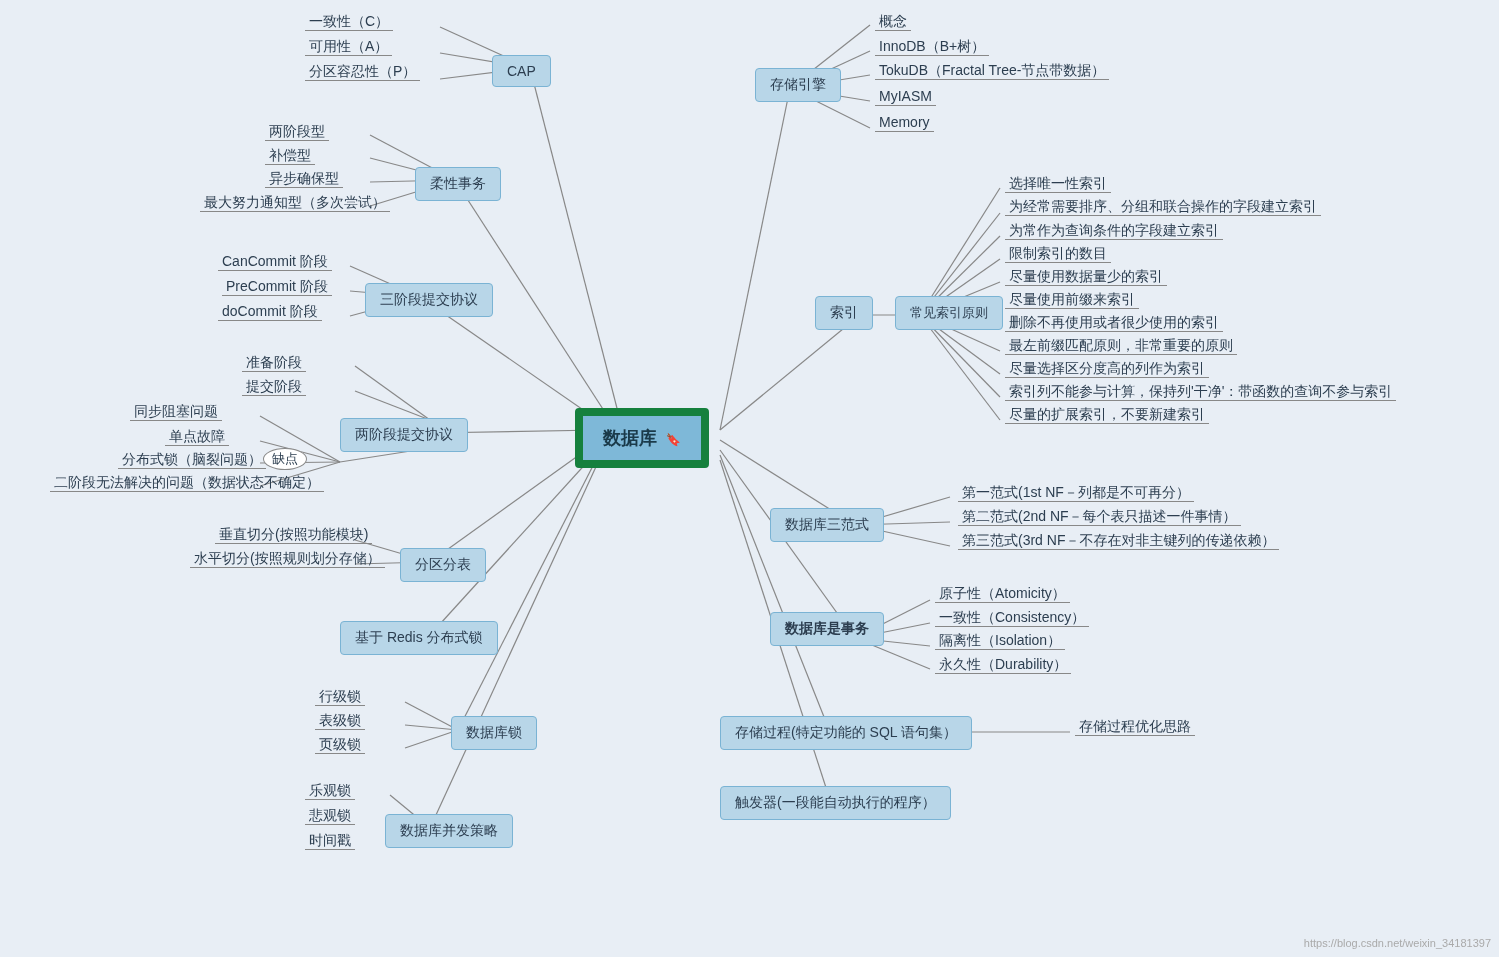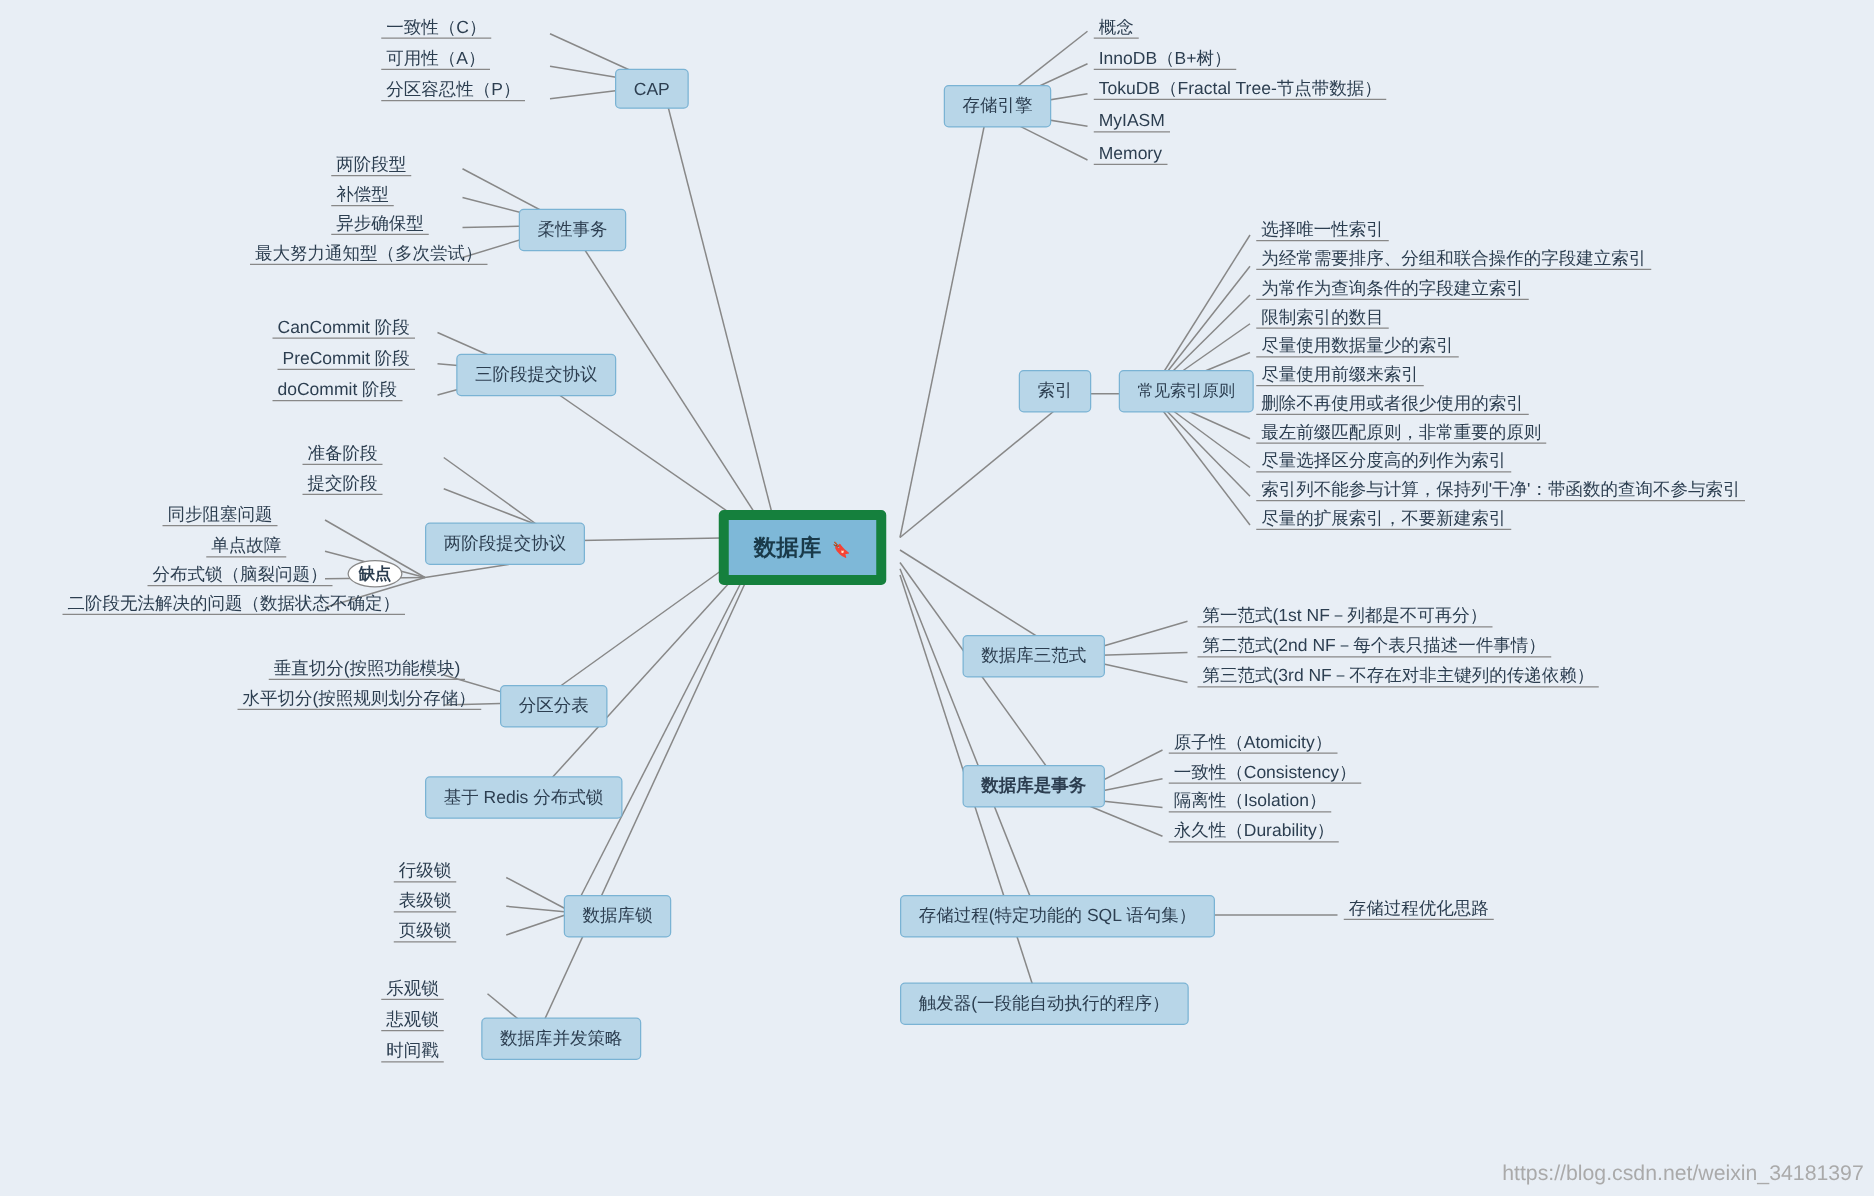--- a/index.html
+++ b/index.html
@@ -57,21 +57,21 @@
     }
     svg line, svg path {
       stroke: #888;
       stroke-width: 1.2;
       fill: none;
     }
     .watermark {
       position: absolute;
       bottom: 8px;
       right: 8px;
-      font-size: 17px;
+      font-size: 11px;
       color: #aaa;
     }
   </style>
 </head>
 <body>
 
 <svg class="connections">
 
   <line x1="720" y1="430" x2="790" y2="88"></line>
   <line x1="790" y1="88" x2="870" y2="25"></line>
@@ -232,21 +232,21 @@
 <div class="node" style="left:218px; top:253px;"><span class="leaf-text underline-leaf">CanCommit 阶段</span></div>
 <div class="node" style="left:222px; top:278px;"><span class="leaf-text underline-leaf">PreCommit 阶段</span></div>
 <div class="node" style="left:218px; top:303px;"><span class="leaf-text underline-leaf">doCommit 阶段</span></div>
 
 <div class="node" style="left:340px; top:418px;">
   <div class="node-box medium">两阶段提交协议</div>
 </div>
 <div class="node" style="left:242px; top:354px;"><span class="leaf-text underline-leaf">准备阶段</span></div>
 <div class="node" style="left:242px; top:378px;"><span class="leaf-text underline-leaf">提交阶段</span></div>
 
-<div class="node" style="left:278px; top:448px;font-weight:bold;">
+<div class="node" style="left:263px; top:448px;">
   <div style="font-size:13px; color:#2c3e50; border:1px solid #888; border-radius:50%; width:44px; height:22px; display:flex; align-items:center; justify-content:center; background:white;">缺点</div>
 </div>
 <div class="node" style="left:130px; top:403px;"><span class="leaf-text underline-leaf">同步阻塞问题</span></div>
 <div class="node" style="left:165px; top:428px;"><span class="leaf-text underline-leaf">单点故障</span></div>
 <div class="node" style="left:118px; top:451px;"><span class="leaf-text underline-leaf">分布式锁（脑裂问题）</span></div>
 <div class="node" style="left:50px; top:474px;"><span class="leaf-text underline-leaf">二阶段无法解决的问题（数据状态不确定）</span></div>
 
 <div class="node" style="left:400px; top:548px;">
   <div class="node-box medium">分区分表</div>
 </div>

